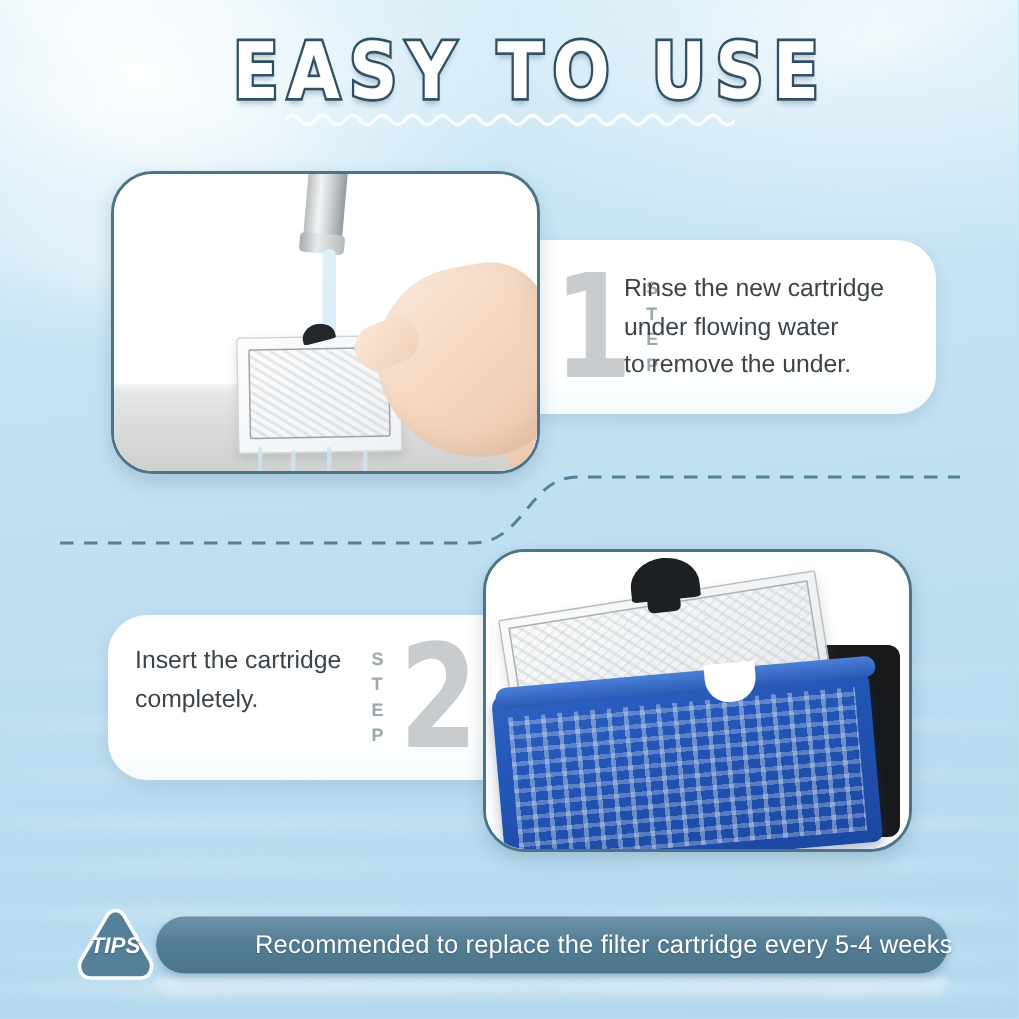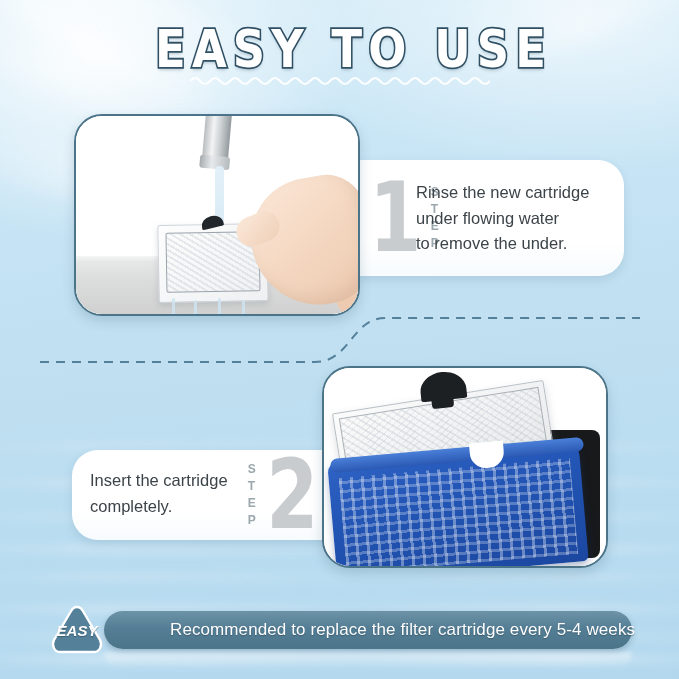--- a/index.html
+++ b/index.html
@@ -48,21 +48,21 @@
 
   
   .photo-card{position:absolute;border:2px solid #4c7489;border-radius:28px;background:#fff;overflow:hidden;
     box-shadow:0 5px 12px rgba(60,95,120,.22);}
   .text-card{position:absolute;background:linear-gradient(180deg,#ffffff 0%,#ffffff 70%,#f7fbfd 100%);
     box-shadow:0 4px 10px rgba(70,105,130,.16);}
 
   #card1{left:74px;top:114px;width:282px;height:198px;}
   #text1{left:352px;top:160px;width:272px;height:116px;border-radius:0 26px 26px 0;}
   #card2{left:322px;top:366px;width:282px;height:198px;}
-  #text2{left:72px;top:410px;width:260px;height:90px;border-radius:26px 0 0 26px;margin-top:40px;}
+  #text2{left:72px;top:410px;width:260px;height:110px;border-radius:26px 0 0 26px;}
 
   
   .step{position:absolute;top:0;height:100%;display:flex;align-items:center;}
   .step .num{font-family:"DejaVu Sans","Liberation Sans",sans-serif;
     font-size:96px;font-weight:bold;color:#c9ccce;line-height:.82;
     transform:scaleX(.78);transform-origin:center;}
   .step .lbl{display:flex;flex-direction:column;justify-content:center;
     font-size:12px;font-weight:bold;color:#9aa7ad;line-height:1.42;letter-spacing:.5px;}
   .body-text{position:absolute;color:#3c4449;font-size:16.5px;line-height:1.55;}
   .body-text div{white-space:nowrap;}
@@ -253,17 +253,17 @@
 
   <div class="tips-wrap">
     <div class="tips-bar">
       <span>Recommended to replace the filter cartridge every 5-4 weeks</span>
     </div>
     <div class="tips-reflect"></div>
     <div class="tips-badge">
       <svg width="58" height="52" viewBox="0 0 58 52">
         <path d="M29 3 C32 3 34 5 35.5 8 L52 36 C54.5 41 52 48 46 48 L12 48 C6 48 3.5 41 6 36 L22.5 8 C24 5 26 3 29 3 Z" fill="#54809a" stroke="#ffffff" stroke-width="2.4"></path>
       </svg>
-      <div class="txt">EASY</div>
+      <div class="txt">TIPS</div>
     </div>
   </div>
 
 </div>
 
 </body></html>

